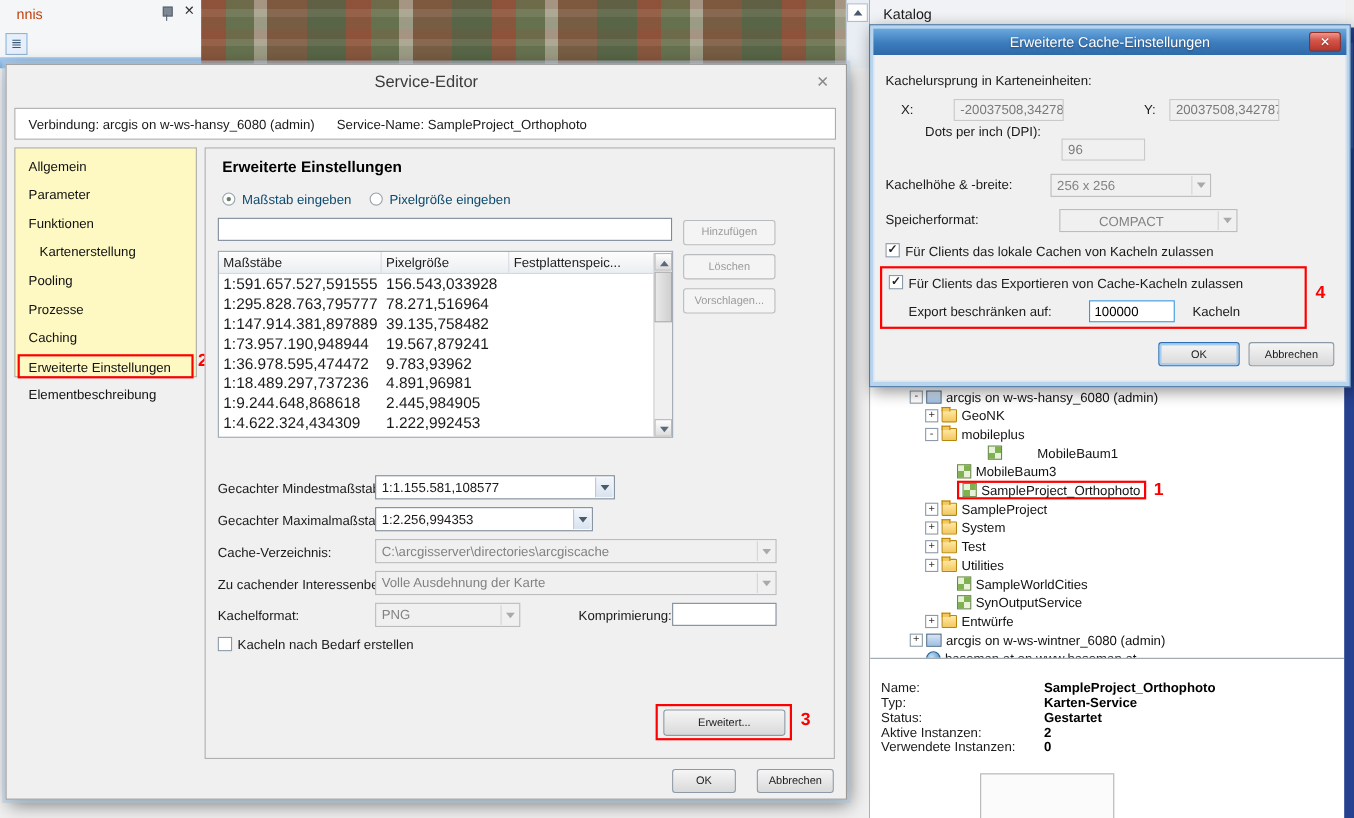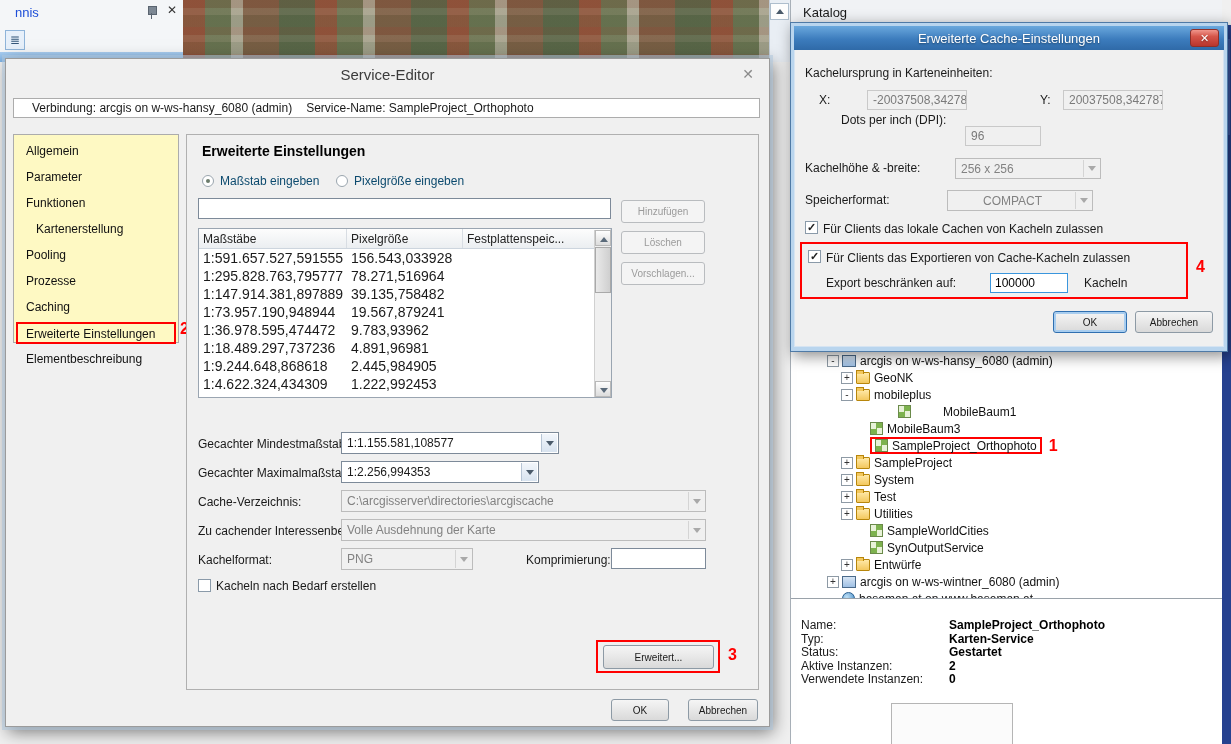--- a/index.html
+++ b/index.html
@@ -5,21 +5,21 @@
   *{box-sizing:border-box;margin:0;padding:0;}
   html,body{background:#d8d8d8;}
   #app{position:relative;width:1231px;height:744px;background:#f0f0f0;overflow:hidden;
        font-family:"Liberation Sans",sans-serif;font-size:12px;color:#1a1a1a;}
   .abs{position:absolute;}
   .lbl{position:absolute;font-size:12px;color:#1a1a1a;white-space:nowrap;}
   .lbl.gray{color:#0c4a6e;}
 
   
   .tl-panel{left:0;top:0;width:183px;height:62px;background:#f4f6f8;border-bottom:1px solid #c8d2dc;}
-  .tl-title{position:absolute;left:15px;top:5px;font-size:13px;color:#1d4ed8;}
+  .tl-title{position:absolute;left:15px;top:5px;font-size:13px;color:#c2410c;}
   .pin-icon{position:absolute;left:146px;top:6px;width:11px;height:13px;}
   .pin-icon::before{content:'';position:absolute;left:2px;top:0;width:7px;height:7px;background:#7d8894;border:1px solid #5a6470;}
   .pin-icon::after{content:'';position:absolute;left:5px;top:7px;width:1px;height:6px;background:#5a6470;}
   .tl-close{position:absolute;left:165px;top:3px;font-size:12px;color:#333;width:14px;text-align:center;cursor:default;}
   .tool-btn{position:absolute;left:5px;top:30px;width:20px;height:20px;border:1px solid #8fb4d9;background:#e7f0fa;
             display:flex;align-items:center;justify-content:center;color:#35577a;font-size:12px;}
   .blue-strip{position:absolute;left:0;top:52px;width:183px;height:10px;background:linear-gradient(#a9cdf0,#7db1e3);}
 
   
   .map-strip{left:183px;top:0;width:587px;height:62px;
@@ -82,22 +82,22 @@
   .radio{position:absolute;width:12px;height:12px;border-radius:50%;border:1px solid #9aa5ae;background:#fff;}
   .radio.sel::after{content:'';position:absolute;inset:3px;border-radius:50%;background:#6b7b6b;}
   .redbox{position:absolute;border:2px solid #f00;}
   .ann-abs{position:absolute;color:#f00;font-weight:bold;font-size:16px;}
 
   
   .se-dialog{left:5px;top:58px;width:765px;height:669px;background:#f0f0f0;border:1px solid #9b9b9b;
              box-shadow:0 0 0 3px rgba(175,198,220,.55), 3px 5px 16px rgba(0,0,0,.5);}
   .se-title{position:absolute;left:0;top:7px;width:100%;text-align:center;font-size:15px;color:#3b3b3b;}
   .se-close{position:absolute;right:13px;top:7px;font-size:14px;color:#8a8a8a;width:16px;text-align:center;cursor:default;}
-  .conn-box{position:absolute;left:7px;top:39px;width:747px;height:20px;background:#fff;border:1px solid #acacac;
-            display:flex;align-items:center;padding-left:18px;gap:14px;font-size:12px;}
+  .conn-box{position:absolute;left:7px;top:39px;width:747px;height:29px;background:#fff;border:1px solid #acacac;
+            display:flex;align-items:center;padding-left:12px;gap:20px;font-size:12px;}
   .nav-box{position:absolute;left:7px;top:75px;width:166px;height:209px;background:#fef9c3;border:1px solid #acacac;padding-top:3px;}
   .nav-item{height:26px;line-height:26px;padding-left:12px;font-size:12px;color:#111;white-space:nowrap;cursor:default;}
   .nav-item.indent{padding-left:22px;}
   .nav-item.hl{border:2px solid #f00;height:22px;line-height:20px;margin:2px 2px;padding-left:8px;}
   .content-box{position:absolute;left:180px;top:75px;width:573px;height:556px;border:1px solid #b0b0b0;background:#f0f0f0;}
   .se-heading{position:absolute;left:196px;top:84px;font-size:14px;font-weight:bold;color:#000;}
   .stable{position:absolute;left:192px;top:169px;width:414px;height:170px;background:#fff;border:1px solid #9aa5b1;overflow:hidden;}
   #thead{display:flex;height:20px;background:linear-gradient(#fdfdfd,#ebeef1);border-bottom:1px solid #cdd5de;}
   .hcell{font-size:12px;padding:3px 4px 0 4px;border-right:1px solid #d8dde3;color:#222;white-space:nowrap;overflow:hidden;}
   .c0{width:148px;flex:none;}.c1{width:116px;flex:none;}.c2{flex:1;}
@@ -419,21 +419,21 @@
         <span>96</span>
       </div>
 
       <span class="lbl" style="left:10px;top:111px;">Kachelhöhe &amp; -breite:</span>
       <div class="combo disabled" style="left:160px;top:108px;width:146px;height:21px;">
         <span>256 x 256</span>
         <span class="arr"></span>
       </div>
 
       <span class="lbl" style="left:10px;top:143px;">Speicherformat:</span>
-      <div class="combo disabled" style="left:152px;top:140px;width:146px;height:21px;padding-left:35px;">
+      <div class="combo disabled" style="left:168px;top:140px;width:162px;height:21px;padding-left:35px;">
         <span>COMPACT</span>
         <span class="arr"></span>
       </div>
 
       <span class="cb" style="left:10px;top:171px;">✓</span>
       <span class="lbl" style="left:28px;top:172px;">Für Clients das lokale Cachen von Kacheln zulassen</span>
 
       <div class="redbox" style="left:5px;top:192px;width:388px;height:57px;">
         <span class="cb" style="left:6px;top:6px;">✓</span>
         <span class="lbl" style="left:24px;top:7px;">Für Clients das Exportieren von Cache-Kacheln zulassen</span>

